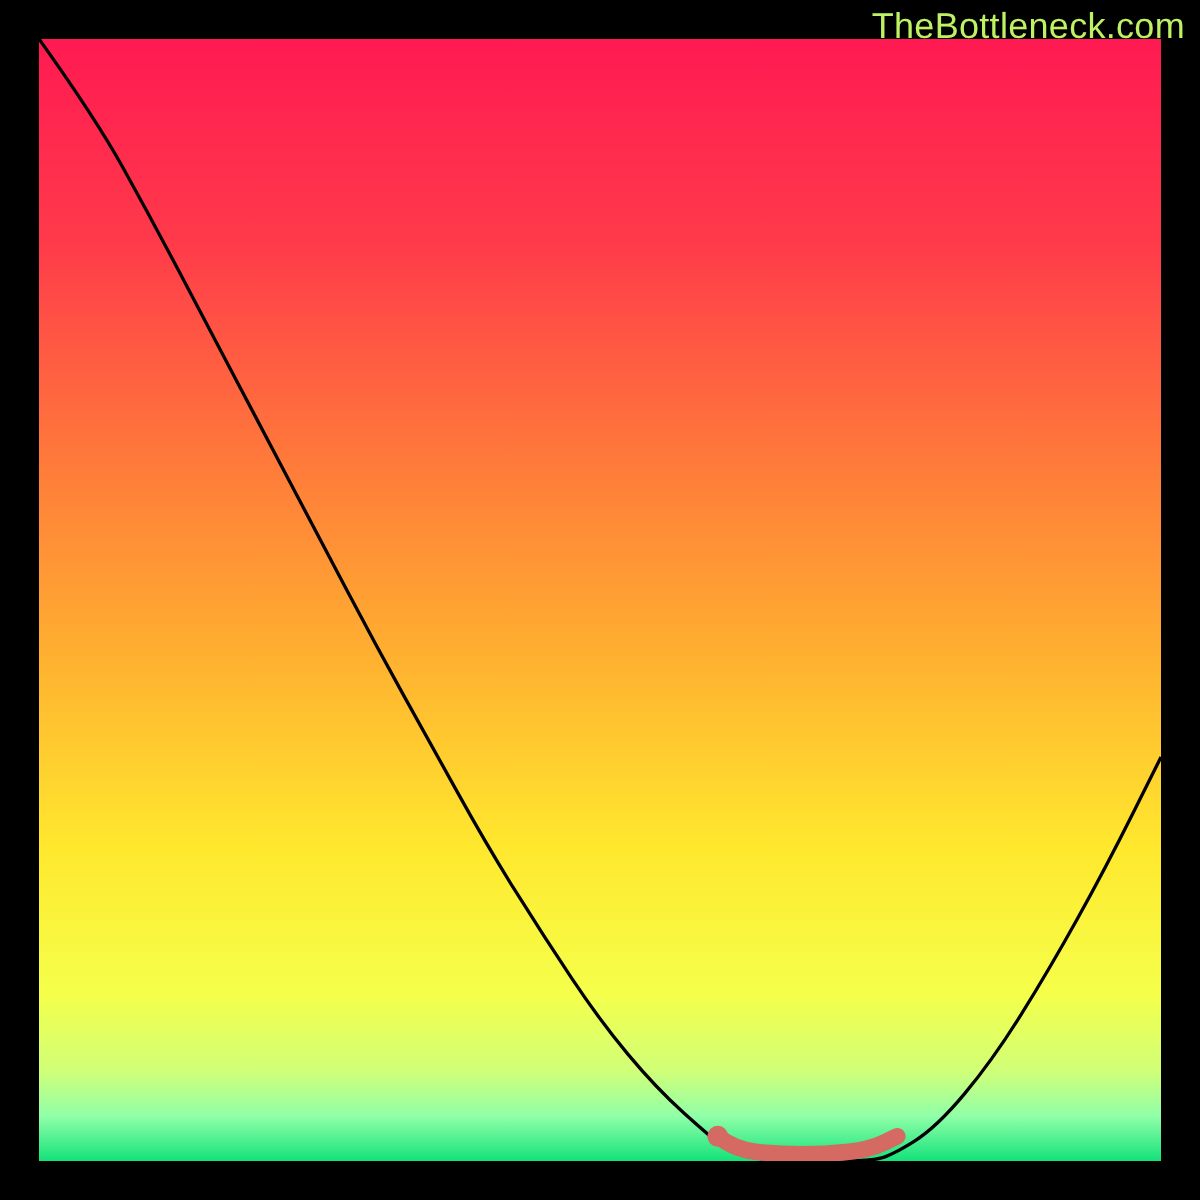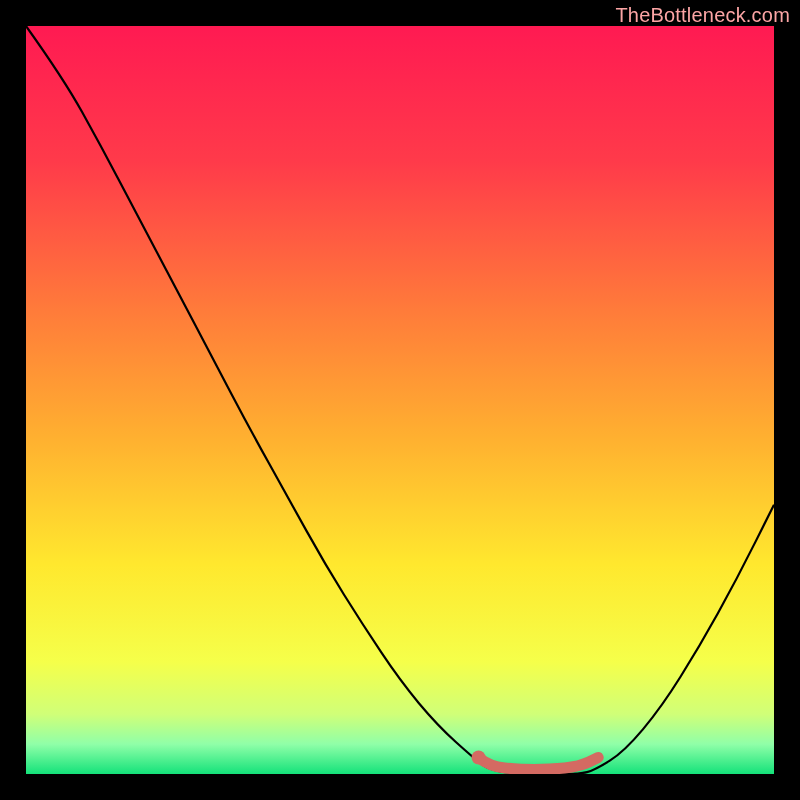--- a/index.html
+++ b/index.html
@@ -9,22 +9,22 @@
     height: 800px;
     background: #000;
     font-family: Arial, sans-serif;
     position: relative;
     overflow: hidden;
   }
   .watermark {
     position: absolute;
     top: 4px;
     right: 10px;
-    color: #fca5a5;
-    font-size: 20px;
+    color: #bef264;
+    font-size: 24px;
     font-weight: normal;
     z-index: 10;
     letter-spacing: 0.2px;
   }
   .plot-area {
     position: absolute;
     top: 26px;
     left: 26px;
     width: 748px;
     height: 748px;

